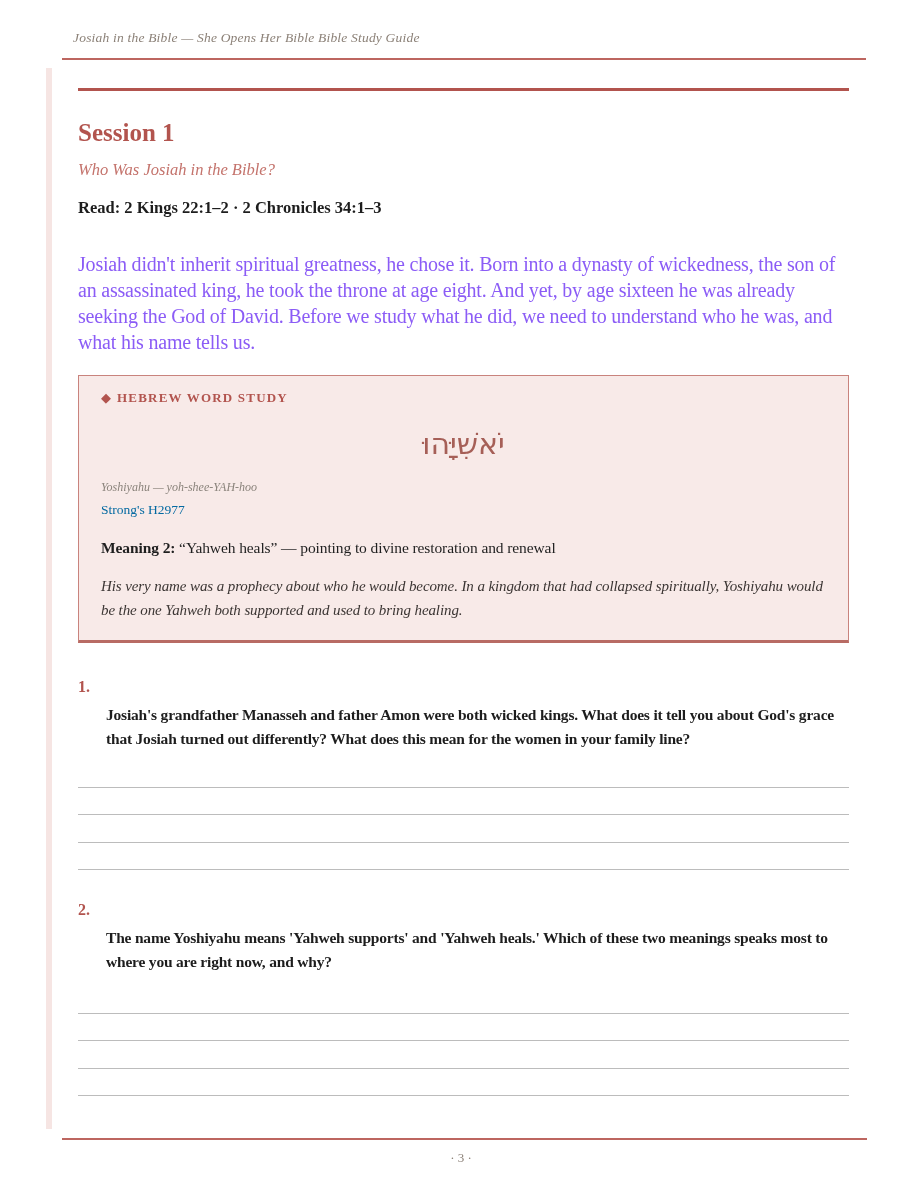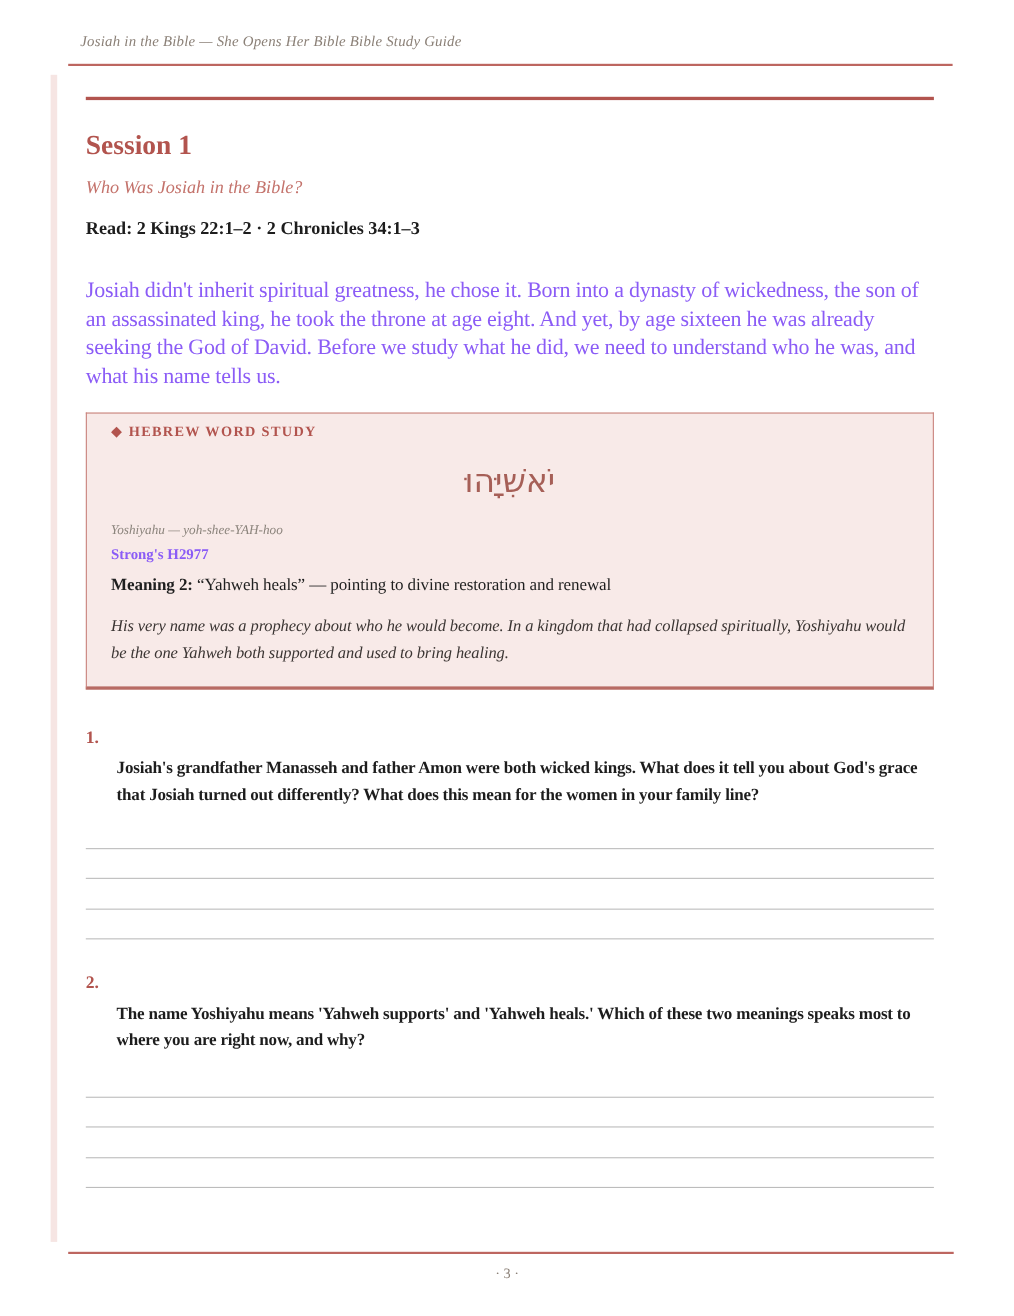--- a/index.html
+++ b/index.html
@@ -74,21 +74,21 @@
     letter-spacing: -0.2px;
     color: #8b5cf6;
     margin-bottom: 20px;
   }
 
   
   .word-study {
     background: #f8eae8;
     border: 1px solid #c9837d;
     border-bottom: 3px solid #b86b64;
-    padding: 8px 22px 18px 22px;
+    padding: 14px 22px 18px 22px;
     margin-bottom: 34px;
   }
   .ws-label {
     font-weight: bold;
     font-size: 13px;
     letter-spacing: 1.2px;
     color: #b2544e;
     margin-bottom: 14px;
   }
   .ws-label .diamond { margin-right: 6px; letter-spacing: 0; }
@@ -101,25 +101,25 @@
     margin-bottom: 8px;
   }
   .ws-translit {
     font-style: italic;
     font-size: 12px;
     line-height: 22px;
     color: #8a837b;
     margin-bottom: 3px;
   }
   .ws-strongs {
-    font-weight: bold;
+    font-weight: normal;
     font-size: 13.5px;
     line-height: 17px;
-    color: #8b5cf6;
-    margin-bottom: 10px;
+    color: #0369a1;
+    margin-bottom: 20px;
   }
   .ws-meaning {
     font-size: 15.5px;
     line-height: 20px;
     letter-spacing: -0.1px;
     color: #1f1f1f;
     margin-bottom: 12px;
   }
   .ws-meaning b { font-weight: bold; }
   .ws-note {

